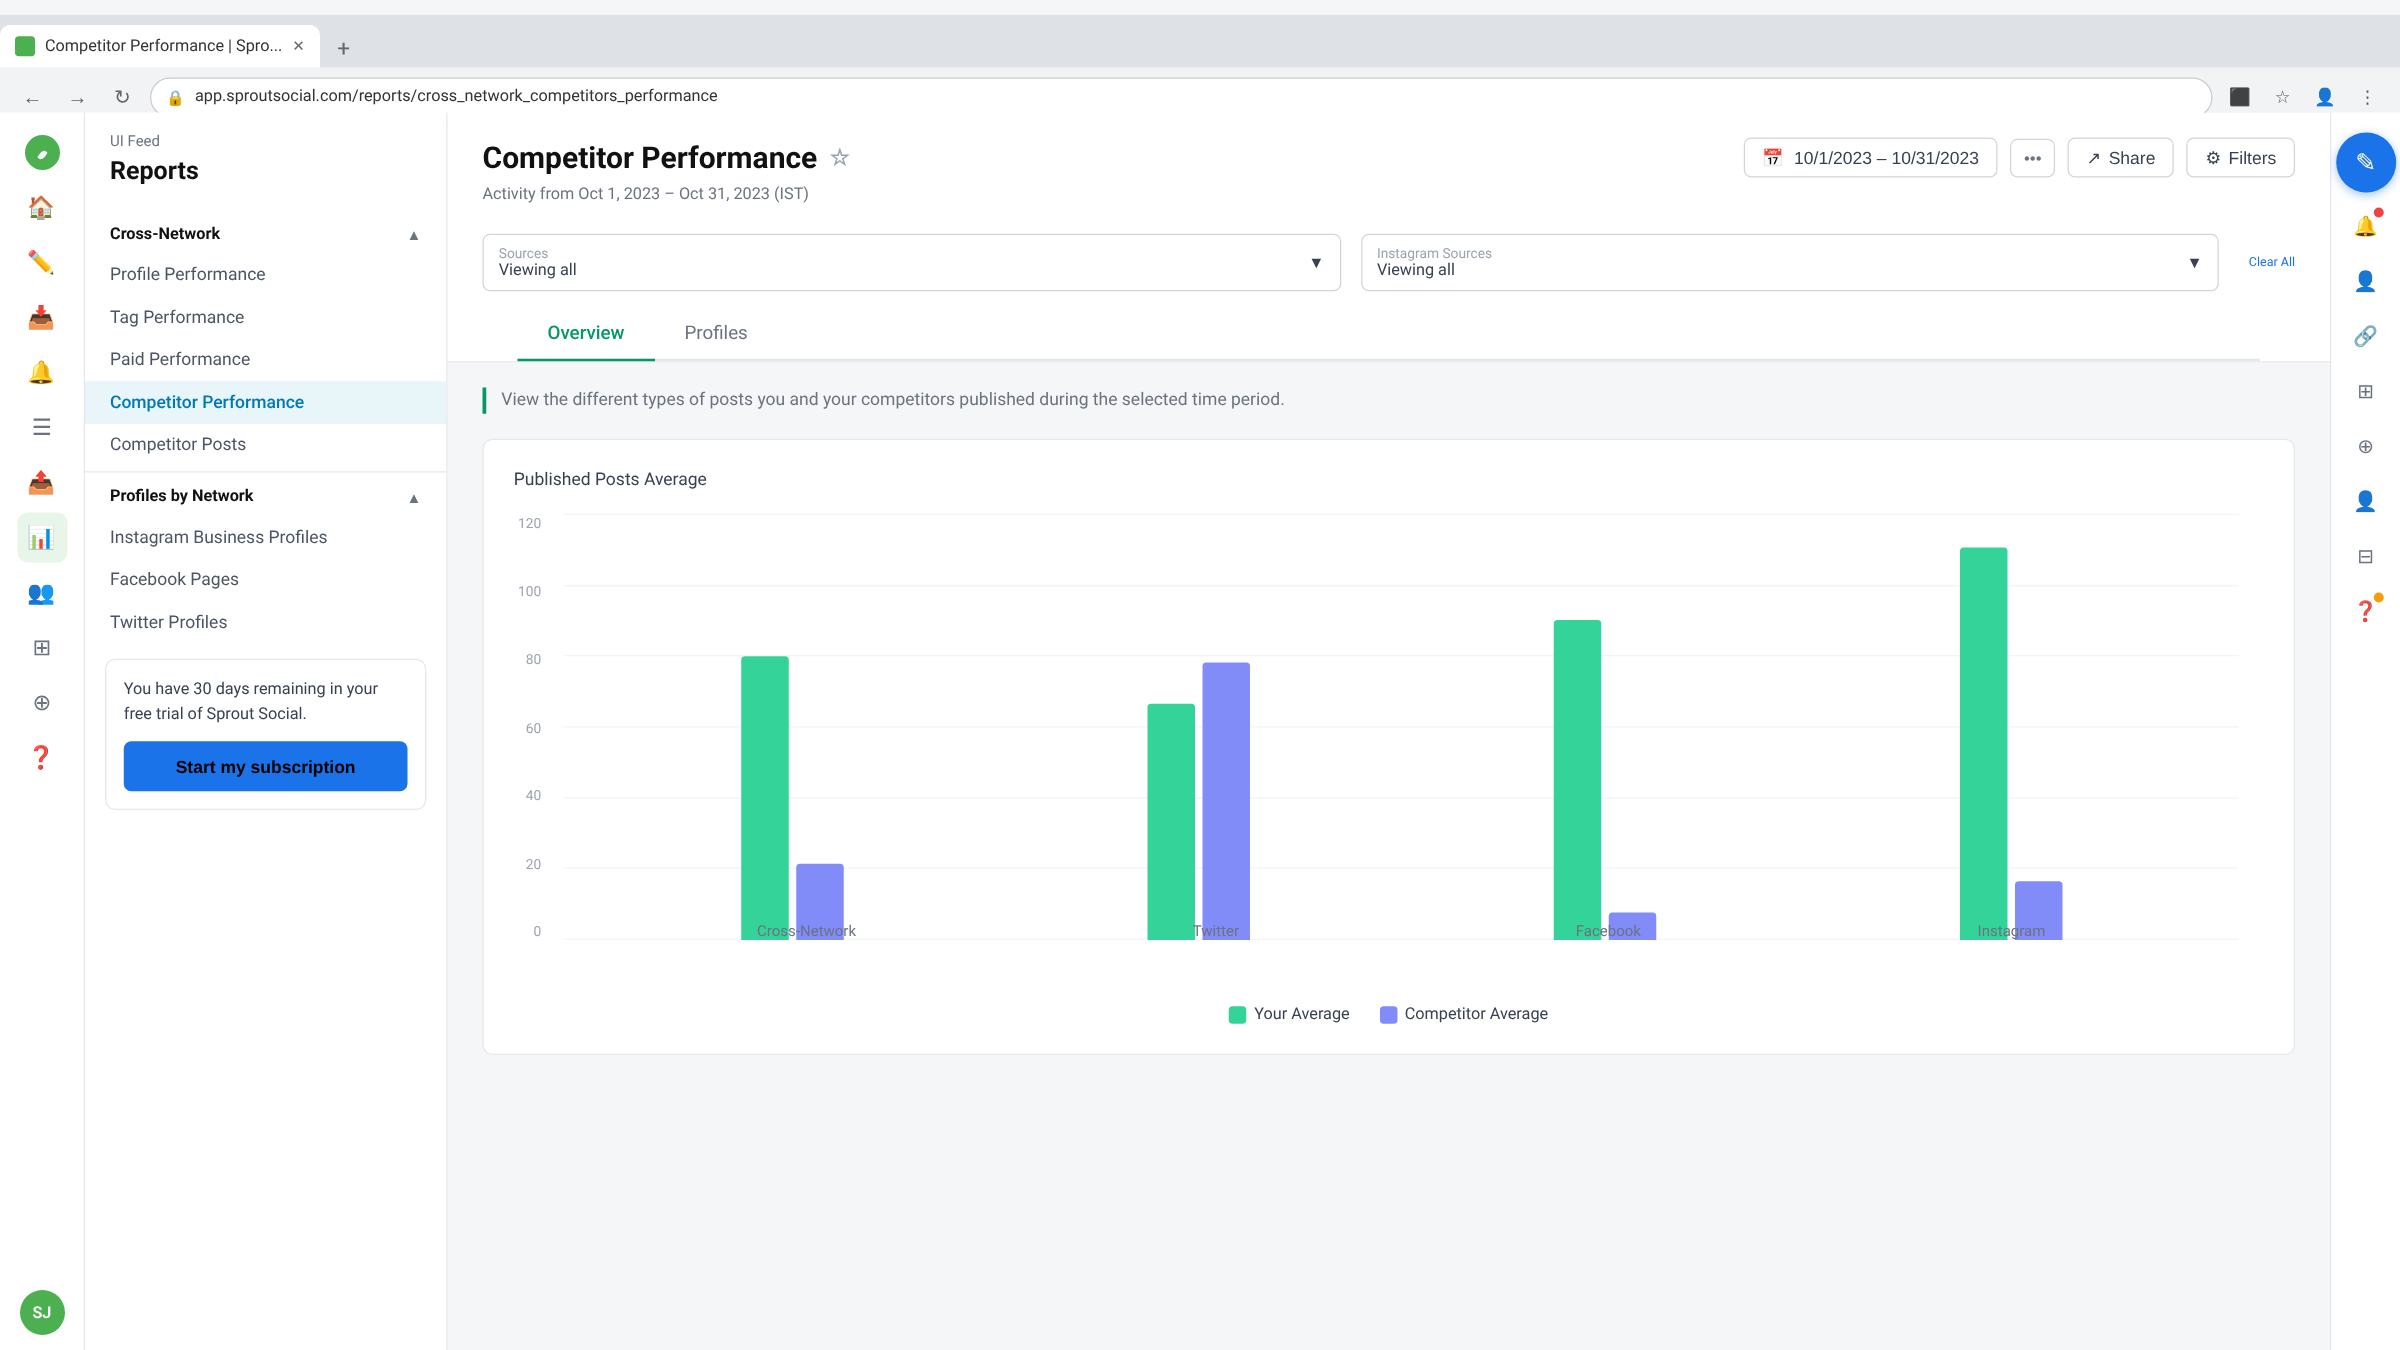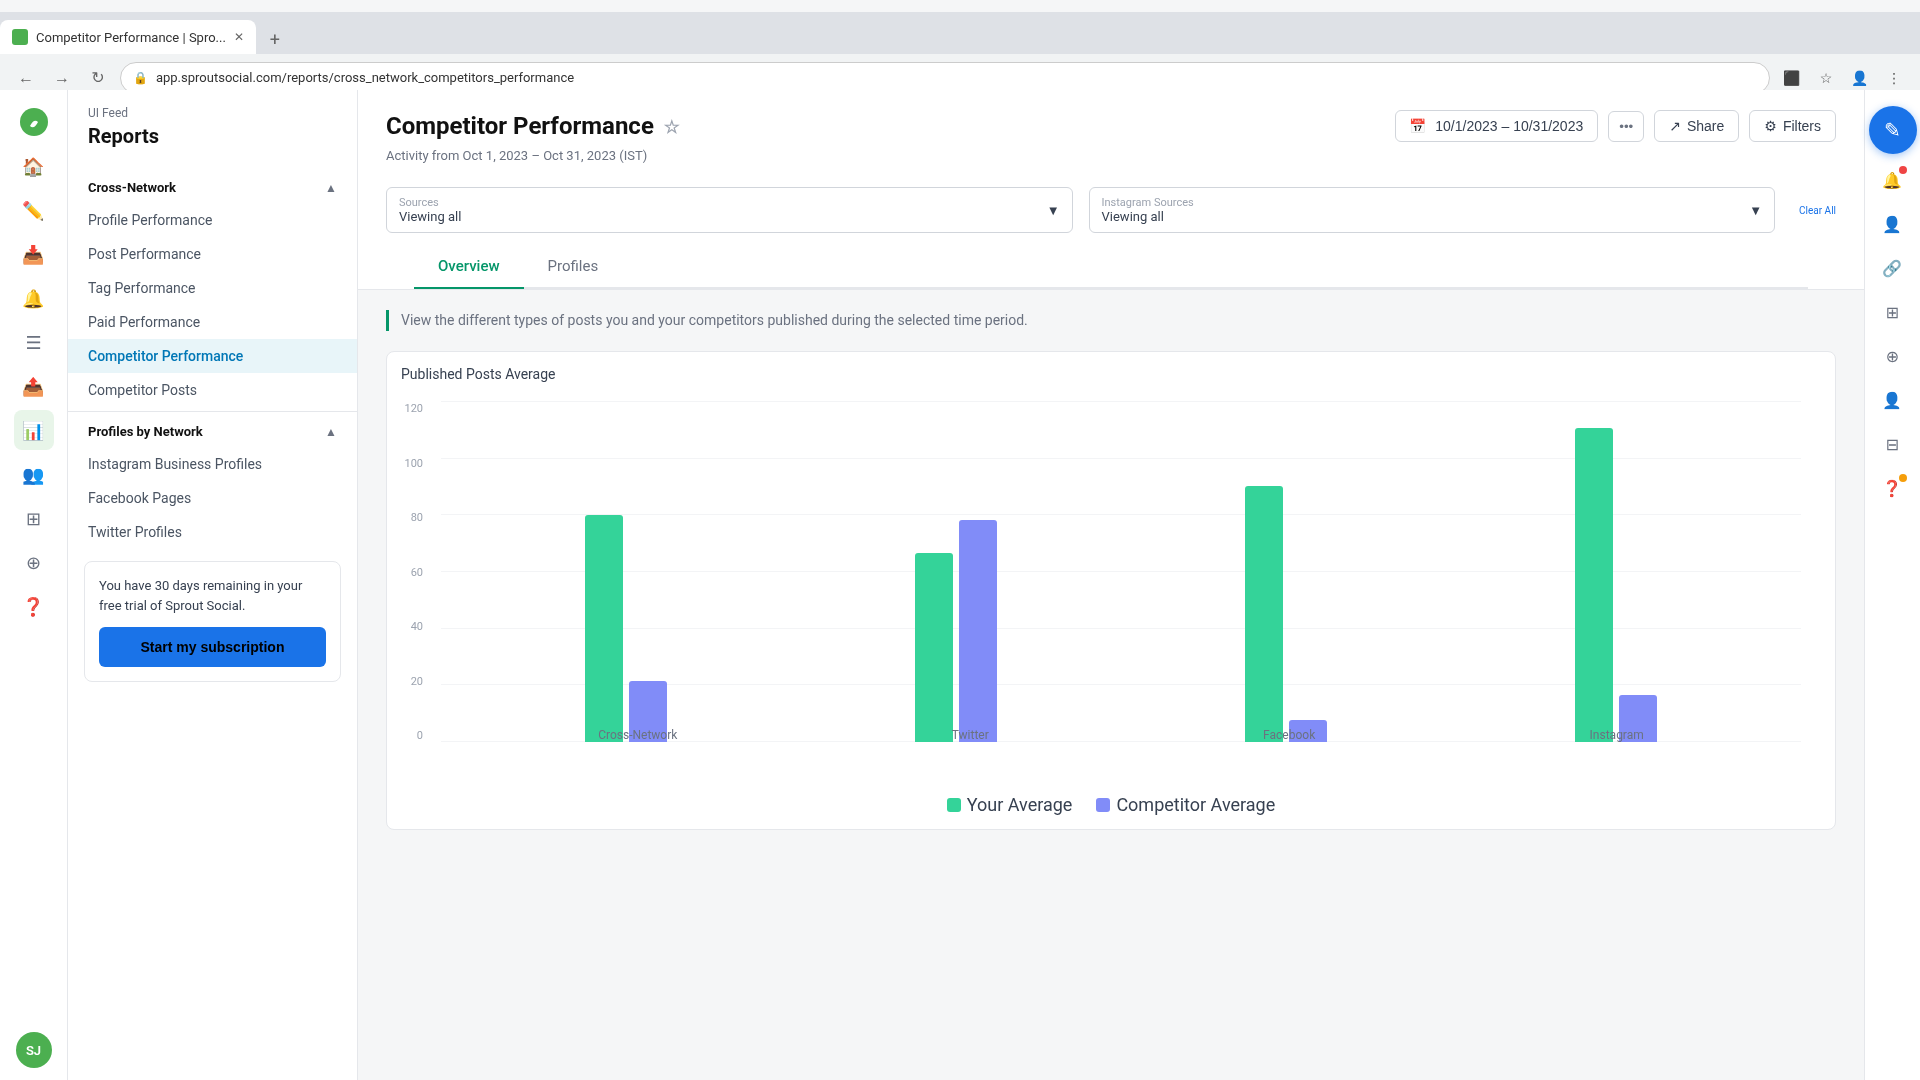--- a/index.html
+++ b/index.html
@@ -64,37 +64,37 @@
     .clear-all { font-size: 10px; color: #1a73e8; cursor: pointer; margin-left: 8px; }
 
     
     .tabs { display: flex; border-bottom: 2px solid #e5e7eb; margin: 0 28px; }
     .tab-item { padding: 12px 24px; font-size: 15px; color: #6b7280; cursor: pointer; border-bottom: 2px solid transparent; margin-bottom: -2px; }
     .tab-item.active { color: #059669; border-bottom: 2px solid #059669; font-weight: 500; }
 
     
     .content-body { flex: 1; overflow-y: auto; padding: 20px 28px; }
     .section-desc { font-size: 14px; color: #6b7280; margin-bottom: 20px; line-height: 1.5; border-left: 3px solid #059669; padding-left: 12px; }
-    .chart-section { background: #fff; border: 1px solid #e5e7eb; border-radius: 8px; padding: 14px; margin-bottom: 16px; }
+    .chart-section { background: #fff; border: 1px solid #e5e7eb; border-radius: 8px; padding: 24px; margin-bottom: 16px; }
     .chart-title { font-size: 14px; color: #374151; margin-bottom: 20px; }
     .chart-area { position: relative; height: 380px; }
     .chart-y-axis { position: absolute; left: 0; top: 0; bottom: 40px; display: flex; flex-direction: column-reverse; justify-content: space-between; width: 30px; }
     .y-label { font-size: 11px; color: #9ca3af; text-align: right; padding-right: 8px; }
     .chart-plot { position: absolute; left: 40px; right: 20px; top: 0; bottom: 40px; }
     .grid-line { position: absolute; left: 0; right: 0; border-top: 1px solid #f3f4f6; }
     .bars-container { position: absolute; left: 0; right: 0; top: 0; bottom: 0; display: flex; align-items: flex-end; justify-content: space-around; padding: 0 20px; }
     .bar-group { display: flex; align-items: flex-end; gap: 6px; flex-direction: column; align-items: center; }
     .bars { display: flex; gap: 6px; align-items: flex-end; }
     .bar { border-radius: 3px 3px 0 0; }
     .bar.green { background: #34d399; }
     .bar.purple { background: #818cf8; }
     .x-labels { position: absolute; bottom: 0; left: 0; right: 0; display: flex; justify-content: space-around; padding: 0 20px; }
     .x-label { font-size: 12px; color: #6b7280; text-align: center; }
     .chart-legend { display: flex; justify-content: center; gap: 24px; margin-top: 12px; }
-    .legend-item { display: flex; align-items: center; gap: 6px; font-size: 18px; color: #374151; }
+    .legend-item { display: flex; align-items: center; gap: 6px; font-size: 13px; color: #374151; }
     .legend-dot { width: 14px; height: 14px; border-radius: 3px; }
     .legend-dot.green { background: #34d399; }
     .legend-dot.purple { background: #818cf8; }
 
     
     .right-panel { width: 56px; background: #fff; border-left: 1px solid #e5e7eb; display: flex; flex-direction: column; align-items: center; padding: 16px 0; gap: 8px; flex-shrink: 0; }
     .rp-icon { width: 36px; height: 36px; display: flex; align-items: center; justify-content: center; border-radius: 50%; cursor: pointer; color: #6b7280; font-size: 16px; position: relative; }
     .badge { position: absolute; top: 4px; right: 4px; width: 8px; height: 8px; background: #ef4444; border-radius: 50%; }
     .badge-yellow { background: #f59e0b; }
     .rp-fab { width: 48px; height: 48px; border-radius: 50%; background: #1a73e8; color: #fff; display: flex; align-items: center; justify-content: center; font-size: 20px; cursor: pointer; box-shadow: 0 2px 8px rgba(26,115,232,0.4); }
@@ -164,21 +164,20 @@
       <div class="sidebar-ui-feed">UI Feed</div>
       <div class="sidebar-reports">Reports</div>
     </div>
 
     <div class="sidebar-section">
       <div class="sidebar-section-header">
         <span class="sidebar-section-title">Cross-Network</span>
         <span class="sidebar-section-chevron">▲</span>
       </div>
       <div class="sidebar-item">Profile Performance</div>
-      <div class="sidebar-item">Post Performance</div>
       <div class="sidebar-item">Tag Performance</div>
       <div class="sidebar-item">Paid Performance</div>
       <div class="sidebar-item active">Competitor Performance</div>
       <div class="sidebar-item">Competitor Posts</div>
     </div>
 
     <div class="divider"></div>
 
     <div class="sidebar-section">
       <div class="sidebar-section-header">

